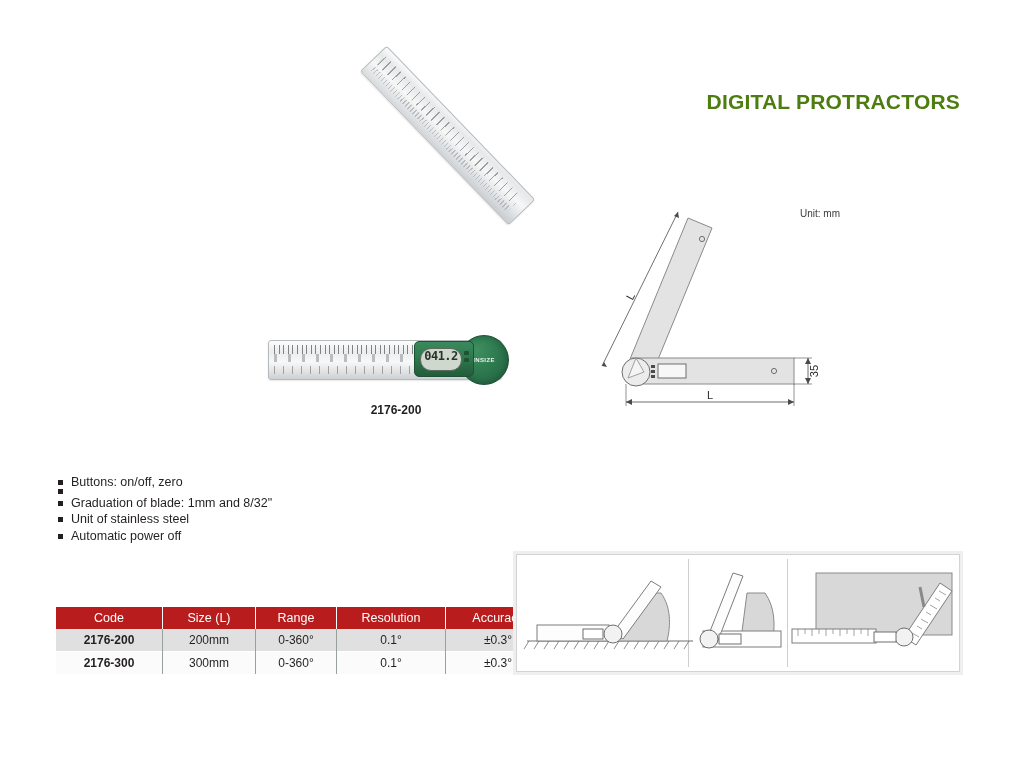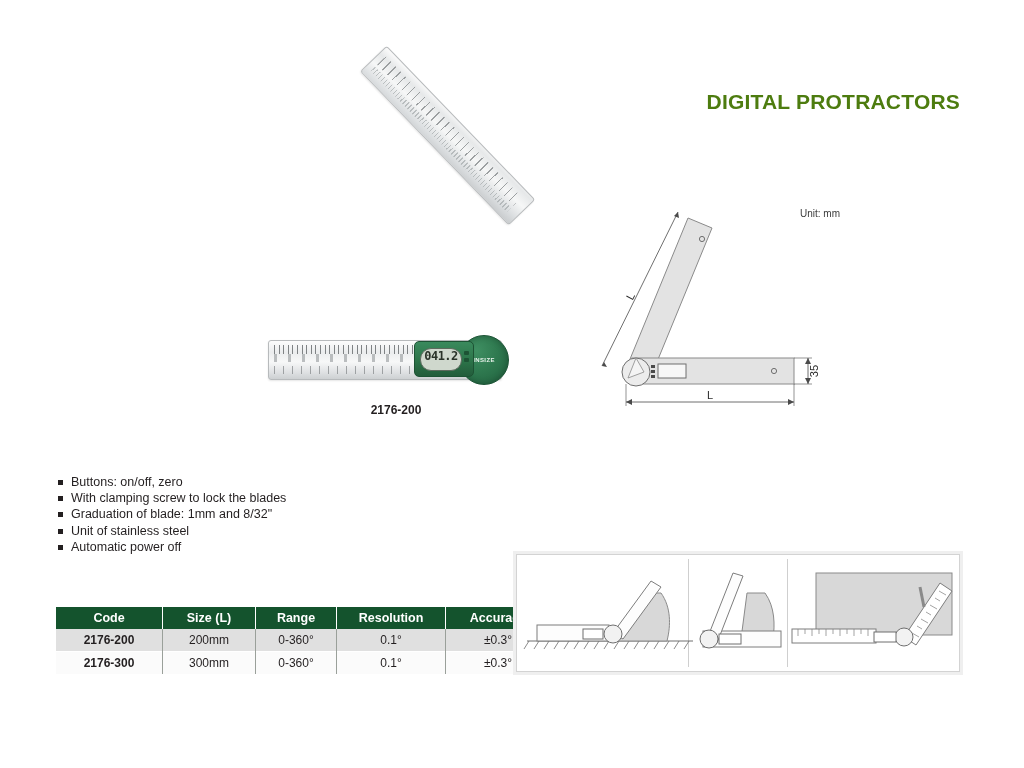--- a/index.html
+++ b/index.html
@@ -223,23 +223,23 @@
   .spec-table-wrap {
     position: absolute;
     left: 56px;
     top: 607px;
   }
   table.spec {
     border-collapse: collapse;
     font-size: 12px;
   }
   table.spec th {
-    background: #14532d;
+    background: #b91c1c;
     color: #ffffff;
-    font-weight: bold;
+    font-weight: normal;
     font-size: 12.5px;
     padding: 4px 10px;
     text-align: center;
     border-right: 1px solid #ffffff;
     white-space: nowrap;
   }
   table.spec th:last-child { border-right: none; }
   table.spec td {
     padding: 4px 10px;
     text-align: center;
@@ -365,21 +365,20 @@
   </svg>
 </div>
 
 <div class="features">
   <div class="feature-row">
     <span class="feature-bullet"></span>
     <span>Buttons: on/off, zero</span>
   </div>
   <div class="feature-row">
     <span class="feature-bullet"></span>
-    <span>With clamping screw to lock the blades</span>
   </div>
   <div class="feature-row">
     <span class="feature-bullet"></span>
     <span>Graduation of blade: 1mm and 8/32"</span>
   </div>
   <div class="feature-row">
     <span class="feature-bullet"></span>
     <span>Unit of stainless steel</span>
   </div>
   <div class="feature-row">

